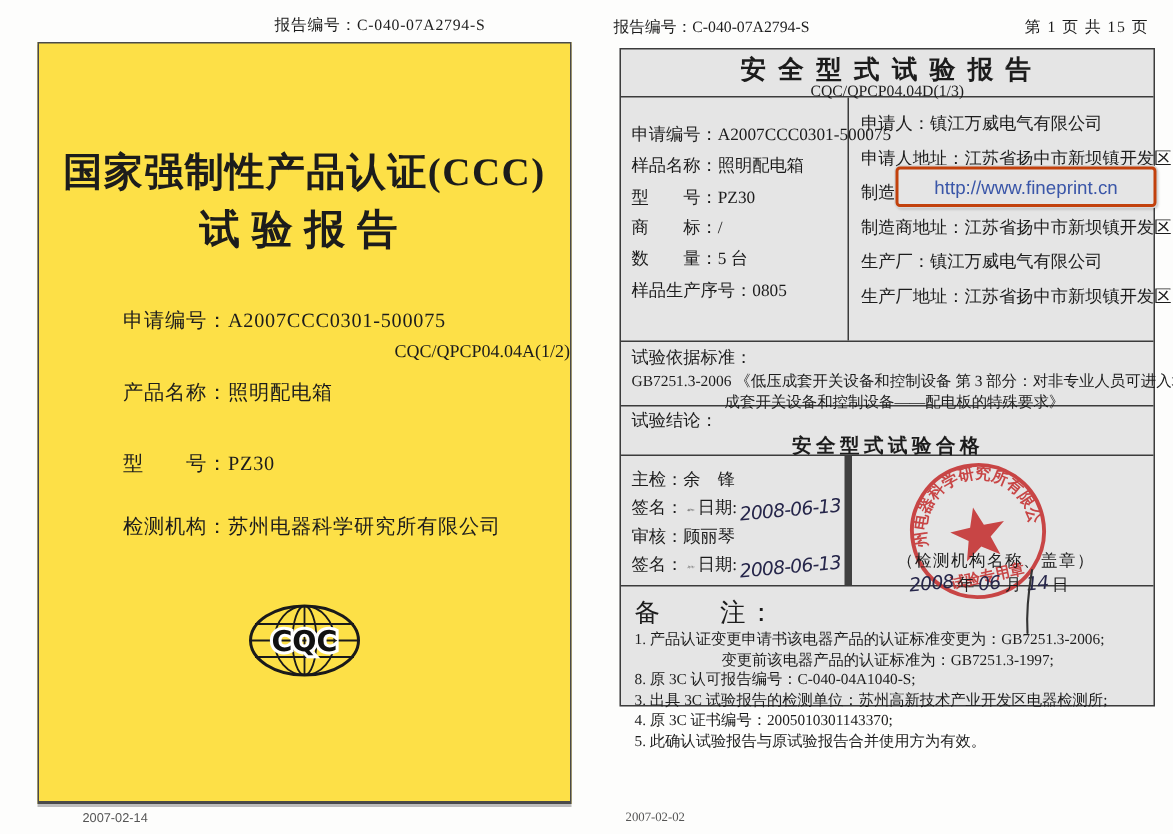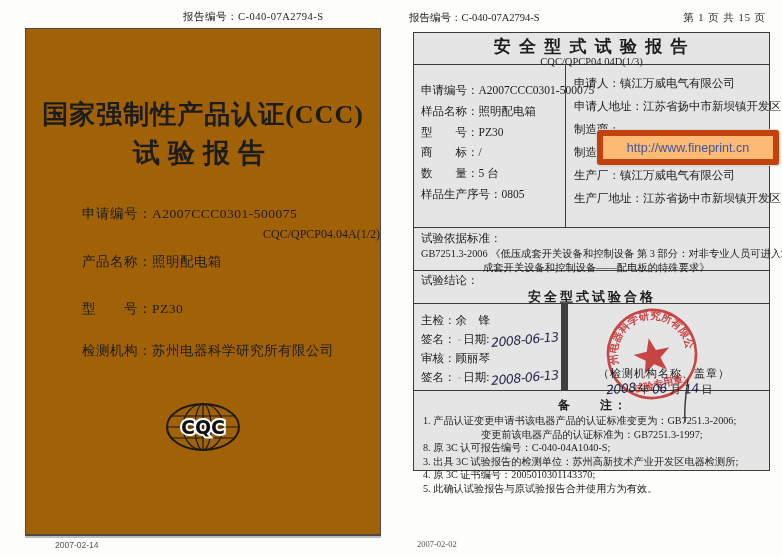--- a/index.html
+++ b/index.html
@@ -5,21 +5,21 @@
   html,body{margin:0;padding:0;}
   body{
     width:782px;height:556px;position:relative;overflow:hidden;
     background:#fdfdfc;color:#1c1c1c;
     font-family:"Liberation Serif","DejaVu Serif",serif;
   }
   
   .lp-report{position:absolute;left:183px;top:10px;font-size:10.5px;letter-spacing:.5px;}
   .left-page{
     position:absolute;left:25px;top:28px;width:354px;height:505px;
-    background:#a16207;border:1.5px solid #4a4a4a;border-bottom-width:2px;
+    background:#fde047;border:1.5px solid #4a4a4a;border-bottom-width:2px;
     box-shadow:0 2px 0 #bdbdbd;
   }
   .lp-title1{position:absolute;left:0;right:0;top:68px;text-align:center;font-size:26px;font-weight:bold;letter-spacing:1px;}
   .lp-title2{position:absolute;left:0;right:0;top:106px;text-align:center;font-size:27px;font-weight:bold;letter-spacing:8px;}
   .lp-code{position:absolute;left:0;right:0;top:150px;text-align:right;font-size:12px;margin-top:48px;}
   .lp-field{position:absolute;left:56px;font-size:13.5px;letter-spacing:.5px;}
   .lp-f0{top:176px}.lp-f1{top:224px}.lp-f2{top:271px}.lp-f3{top:313px}
   .lp-logo{position:absolute;left:138px;top:372px;}
   .lp-date{position:absolute;left:55px;top:540px;font-size:8.5px;color:#555;font-family:Liberation Sans, sans-serif;}
   
@@ -39,37 +39,37 @@
   .info-left .ln{font-size:11.5px;line-height:20.8px;white-space:nowrap;}
   .info-right .ln{font-size:11.5px;line-height:23px;white-space:nowrap;}
   .row-standard{top:195px;height:43px;border-bottom:1px solid #3c3c3c;padding:3px 6px 0 7px;}
   .std-label{font-size:11.5px;}
   .std-l1{font-size:10.3px;margin-top:1px;white-space:nowrap;}
   .std-l2{font-size:10.3px;margin-left:62px;}
   .row-conclusion{top:238px;height:33px;border-bottom:1px solid #3c3c3c;padding:2px 6px 0 7px;}
   .ccl-label{font-size:11.5px;}
   .ccl-value{text-align:center;font-size:13px;font-weight:bold;letter-spacing:3px;margin-top:0px;}
   .row-sign{top:271px;height:87px;border-bottom:1px solid #3c3c3c;}
-  .sign-cell{position:absolute;left:0;top:0;bottom:0;width:154px;border-right:7px solid #404040;padding:7px 2px 0 7px;box-sizing:border-box;}
+  .sign-cell{position:absolute;left:0;top:0;bottom:0;width:154px;border-right:5px solid #404040;padding:7px 2px 0 7px;box-sizing:border-box;}
   .sign-cell .ln{font-size:11.5px;line-height:19px;white-space:nowrap;display:flex;align-items:center;gap:2px;}
   .hand{font-family:"DejaVu Sans",sans-serif;font-style:italic;font-size:12.5px;color:#26264a;transform:rotate(-5deg);display:inline-block;letter-spacing:-0.5px;}
   .stamp-cell{position:absolute;left:154px;right:0;top:0;bottom:0;}
   .stamp-svg{position:absolute;left:32px;top:-2px;opacity:.88;}
   .stamp-caption{position:absolute;left:30px;top:62px;font-size:11px;letter-spacing:1px;}
   .stamp-date{position:absolute;left:38px;top:77px;font-size:11px;}
   .pen-tail{position:absolute;left:112px;top:74px;}
   .row-notes{top:358px;height:123px;padding:6px 6px 0 9px;box-sizing:border-box;}
-  .notes-label{font-size:12px;font-weight:bold;letter-spacing:2px;text-align:center;}
+  .notes-label{font-size:17px;font-weight:normal;letter-spacing:2px;}
   .note-ln{font-size:10.2px;line-height:13.5px;white-space:nowrap;}
   .note-indent{margin-left:58px;}
   .rp-date{position:absolute;left:417px;top:539px;font-size:8.5px;color:#555;font-family:Liberation Serif, serif;}
   
   .watermark{
-    position:absolute;left:597px;top:130px;width:170px;height:23px;
-    background:#fdba74;border:6px solid #c2410c;border-radius:3px;
+    position:absolute;left:597px;top:111px;width:170px;height:23px;
+    background:#e5e5e5;border:2px solid #c2410c;border-radius:3px;
     box-shadow:0 0 0 1px #d7d7d7, 1px 1px 2px rgba(0,0,0,.25);
     display:flex;align-items:center;justify-content:center;
     font-family:"Liberation Sans","DejaVu Sans",sans-serif;
     font-size:12.5px;color:#3a56a8;z-index:5;cursor:pointer;
   }
   .sig-svg{display:inline-block;}
 </style>
 </head>
 <body>
 

